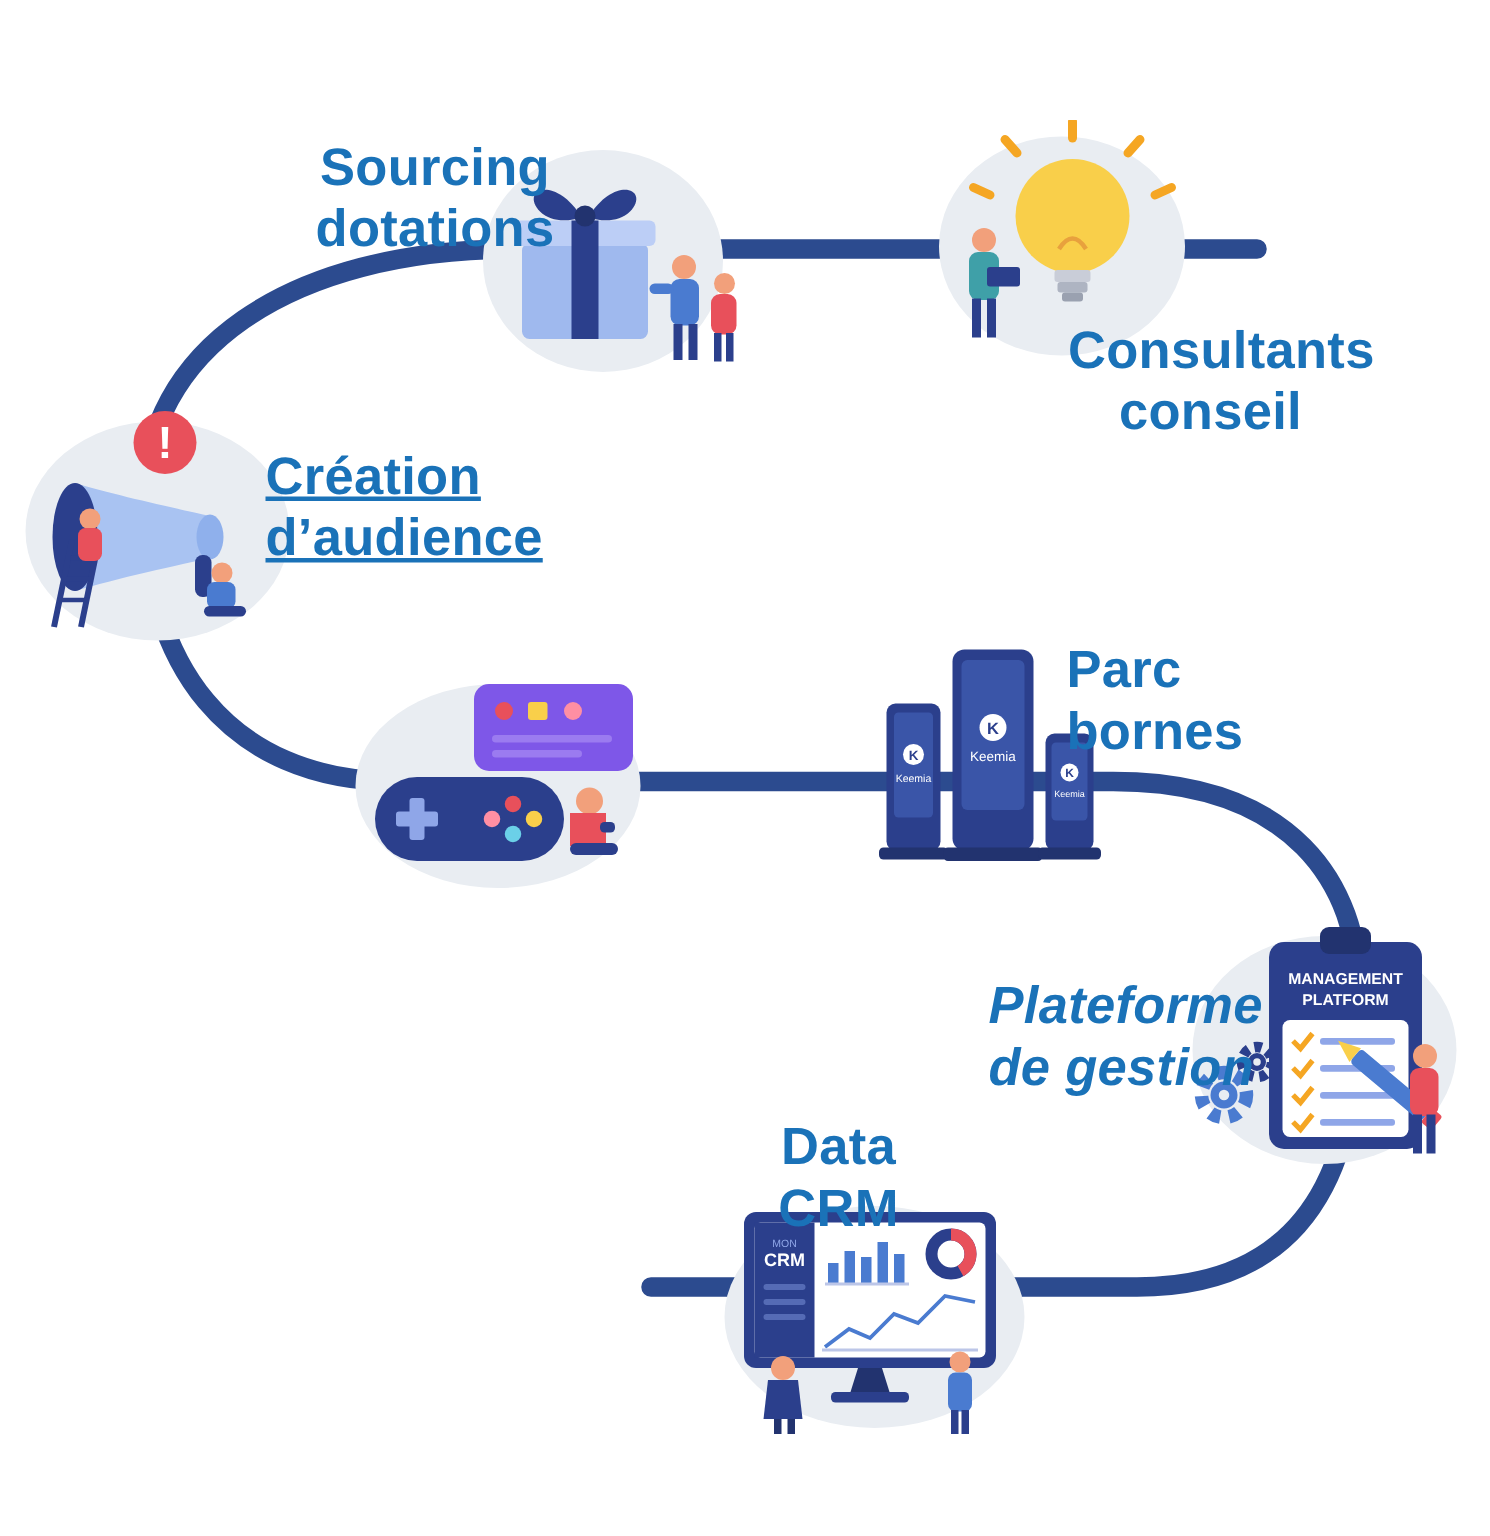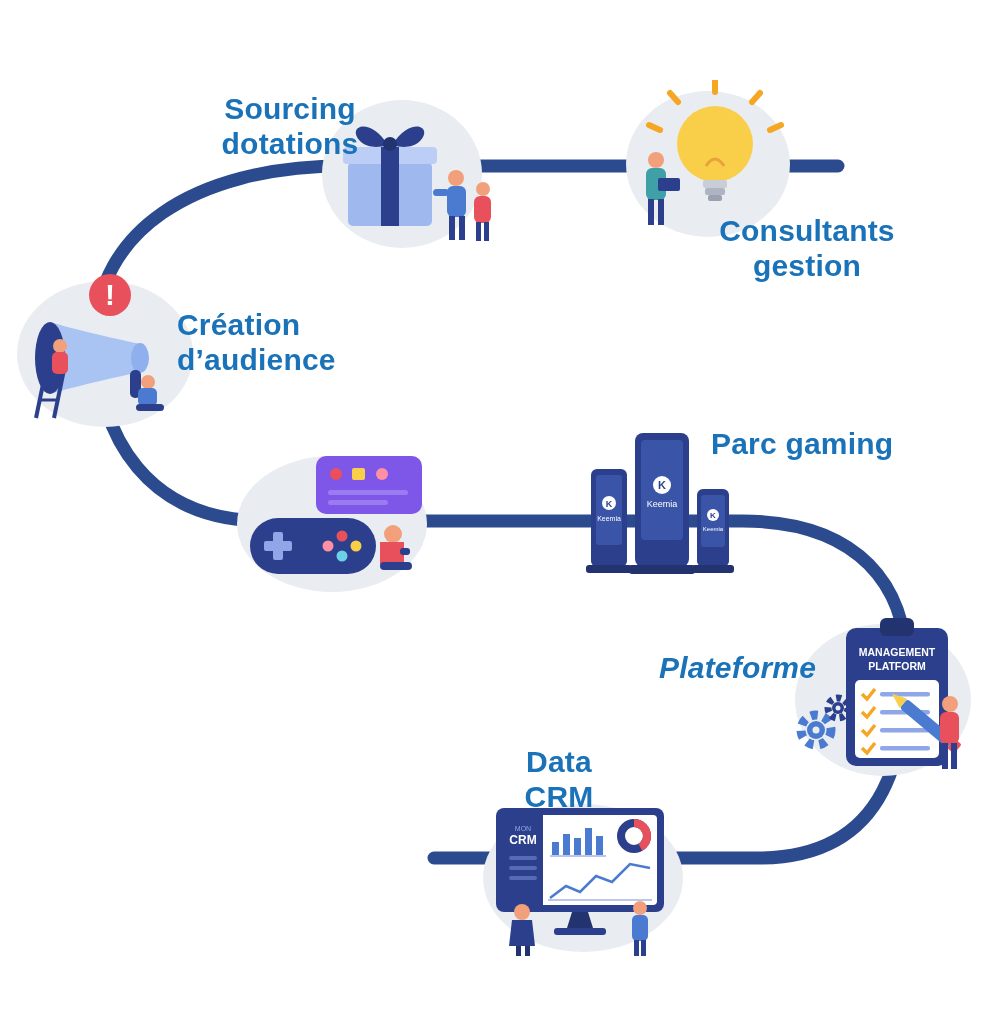--- a/index.html
+++ b/index.html
@@ -13,21 +13,21 @@
     overflow: hidden;
     margin: 0 auto;
   }
   .path-layer { position: absolute; left: 0; top: 0; z-index: 1; }
   .illus { position: absolute; z-index: 2; }
   .label {
     position: absolute;
     z-index: 3;
     color: #1A72B8;
     font-weight: bold;
-    font-size: 30px;
+    font-size: 35px;
     line-height: 1.16;
     letter-spacing: 0.2px;
   }
   .label.center { text-align: center; }
   .label .line { display: block; }
 </style>
 </head>
 <body>
 
 <div class="canvas">
@@ -258,35 +258,36 @@
     </g>
   </svg>
 
   <div class="label center" style="left:195px; top:92px; width:190px;">
     <span class="line">Sourcing</span>
     <span class="line">dotations</span>
   </div>
 
   <div class="label center" style="left:712px; top:192px; width:190px;margin-top:22px;">
     <span class="line">Consultants</span>
-    <span class="line">gestion</span>
-  </div>
-
-  <div class="label" style="left:177px; top:308px; width:220px;">
+    <span class="line">conseil</span>
+  </div>
+
+  <div class="label" style="left:177px; top:298px; width:220px;text-decoration:underline;">
     <span class="line">Création</span>
     <span class="line">d’audience</span>
   </div>
 
   <div class="label" style="left:711px; top:427px; width:200px;">
-    <span class="line">Parc gaming</span>
+    <span class="line">Parc bornes</span>
   </div>
 
 
   <div class="label" style="left:659px; top:651px; width:200px;font-style:italic;">
     <span class="line">Plateforme</span>
+    <span class="line">de gestion</span>
   </div>
 
   <div class="label center" style="left:494px; top:745px; width:130px;">
     <span class="line">Data</span>
     <span class="line">CRM</span>
   </div>
 
 </div>
 
 </body></html>

